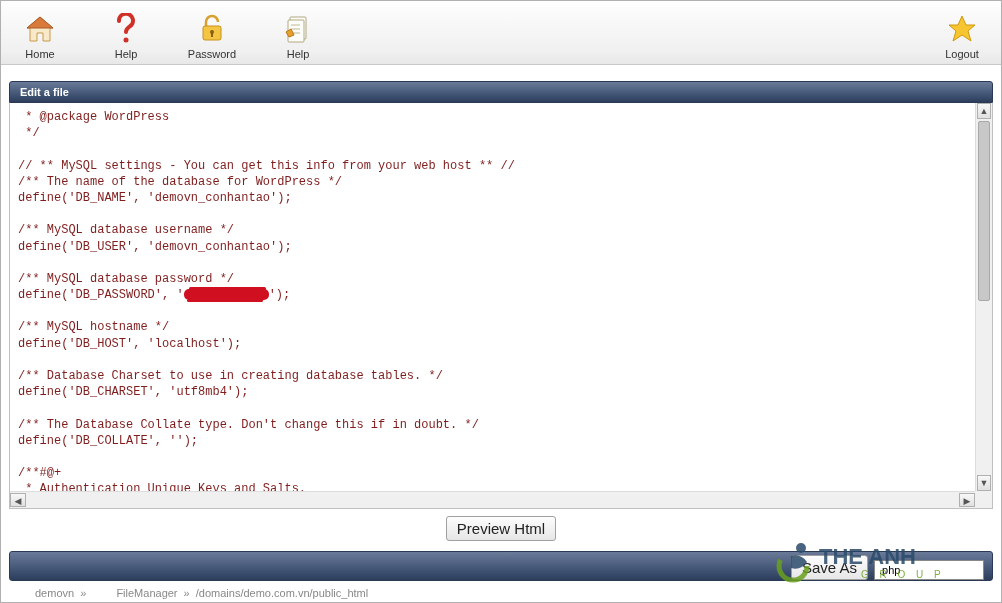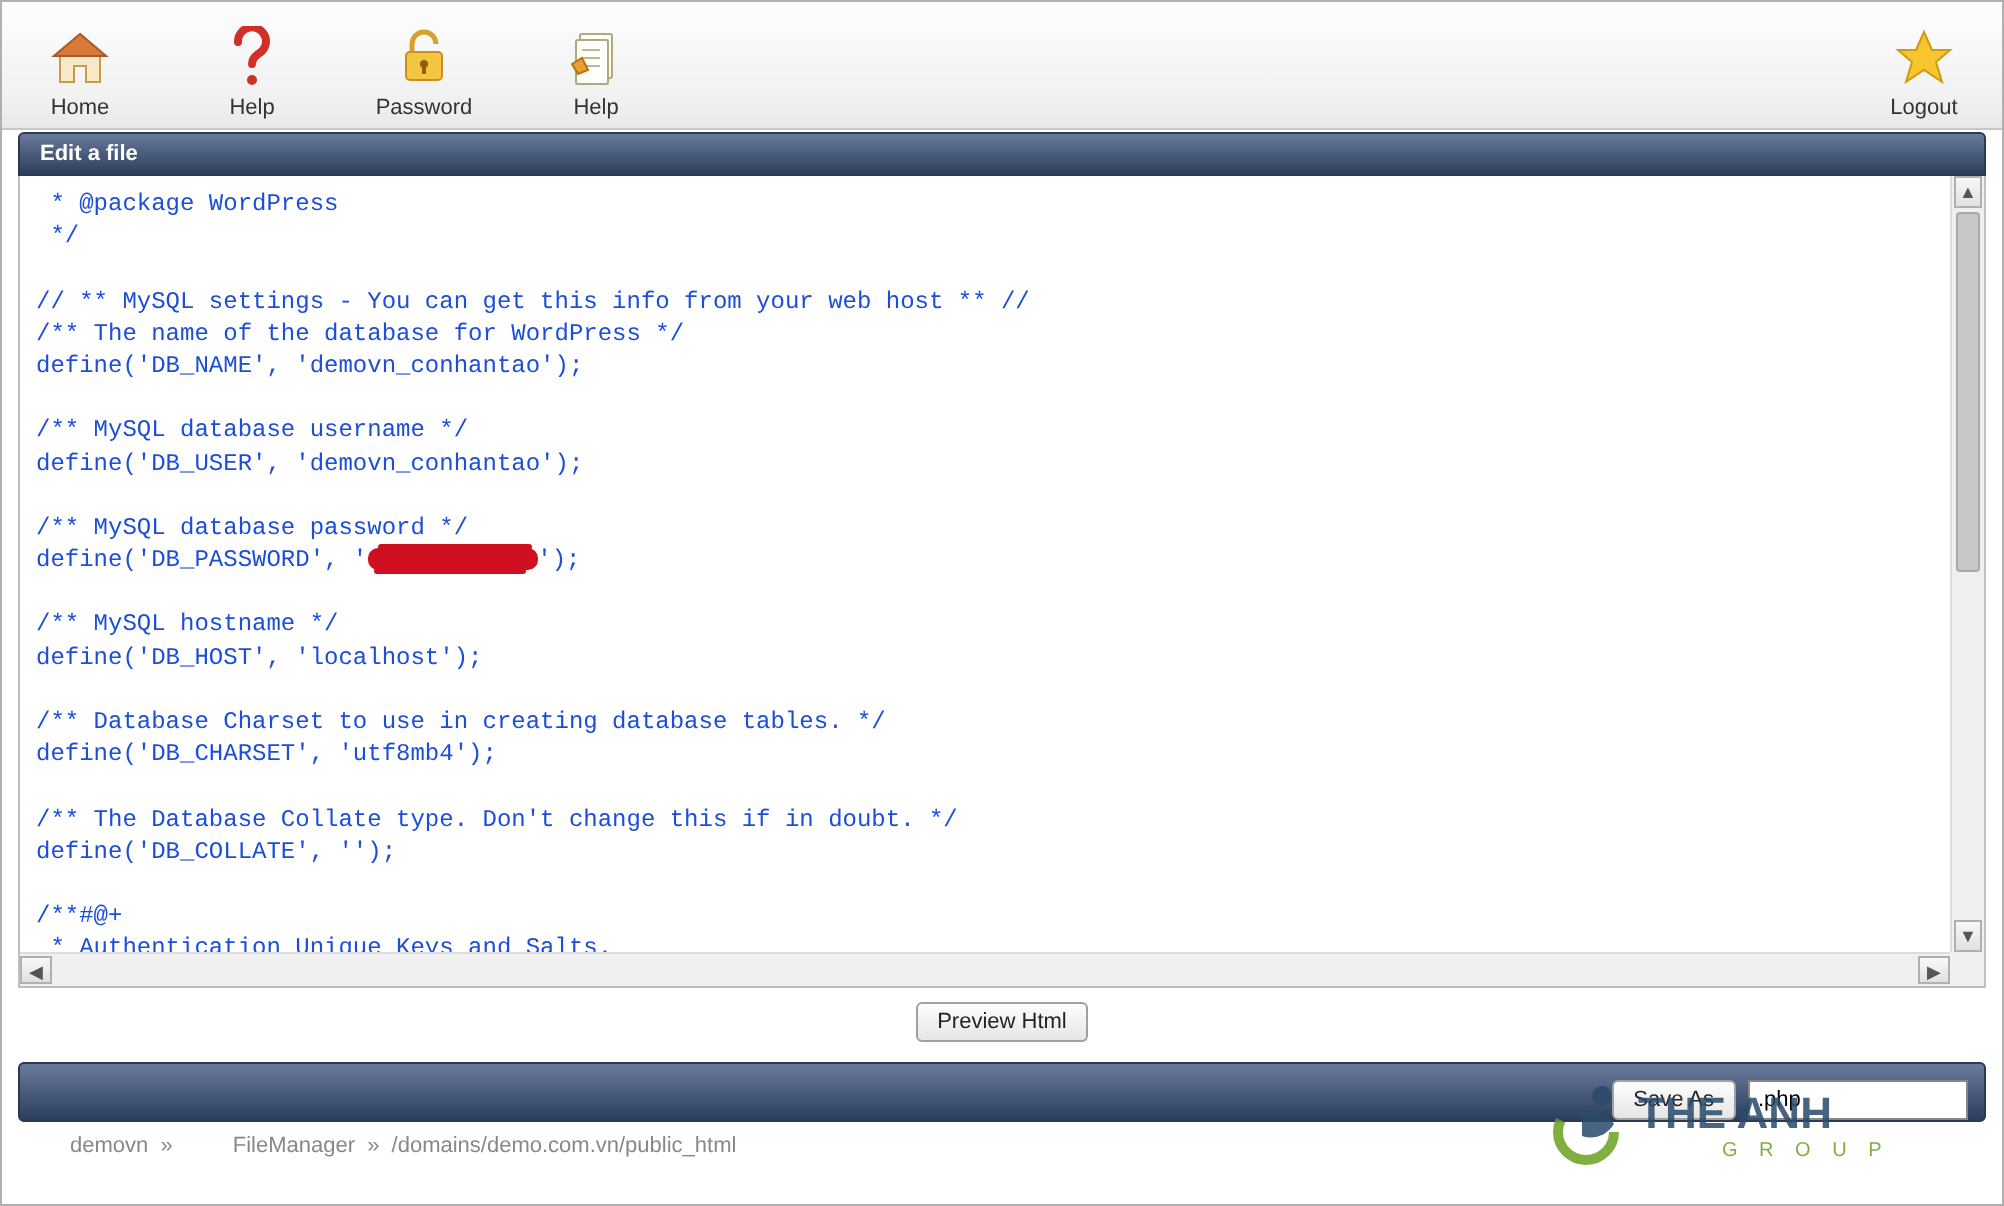--- a/index.html
+++ b/index.html
@@ -41,35 +41,35 @@
       margin-top: 2px;
     }
     .titlebar {
       background: linear-gradient(to bottom, #6a7a99 0%, #4a5c7c 50%, #2c3e5c 100%);
       color: #fff;
       font-size: 11px;
       font-weight: bold;
       padding: 4px 10px;
       border: 1px solid #2a3a55;
       border-radius: 3px 3px 0 0;
-      margin: 1px 8px 0 8px;
+      margin: 16px 8px 0 8px;
     }
     .editor-container {
       margin: 0 8px;
       border: 1px solid #c0c0c0;
       border-top: none;
       background: #fff;
       height: 406px;
       overflow: auto;
       position: relative;
     }
     .editor-content {
       font-family: "Courier New", monospace;
       font-size: 12px;
-      color: #1d4ed8;
+      color: #7f1d1d;
       padding: 6px 8px;
       white-space: pre;
       line-height: 1.35;
     }
     .redacted {
       display: inline-block;
       width: 85px;
       height: 11px;
       background: #d01020;
       border-radius: 5px;
@@ -84,21 +84,21 @@
       border-radius: 2px;
     }
     .redacted::before { top: -2px; left: 5px; right: 3px; }
     .redacted::after { bottom: -2px; left: 3px; right: 6px; }
     .preview-row {
       text-align: center;
       padding: 7px 0 10px 0;
     }
     .btn {
       font-family: Verdana, Arial, sans-serif;
-      font-size: 11px;
+      font-size: 15px;
       padding: 3px 10px;
       background: linear-gradient(to bottom, #fdfdfd, #e6e6e6);
       border: 1px solid #a0a0a0;
       border-radius: 3px;
       cursor: pointer;
       color: #222;
     }
     .bottombar {
       background: linear-gradient(to bottom, #6a7a99 0%, #4a5c7c 50%, #2c3e5c 100%);
       margin: 0 8px;

